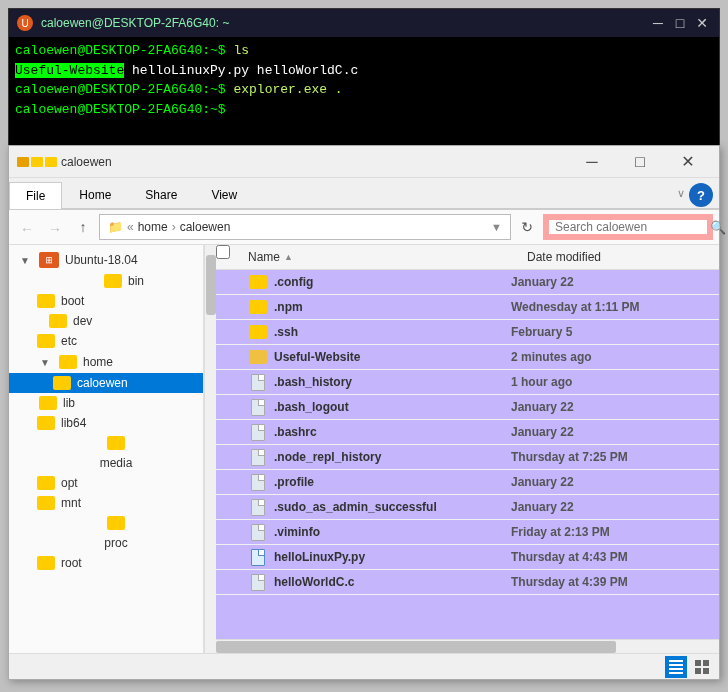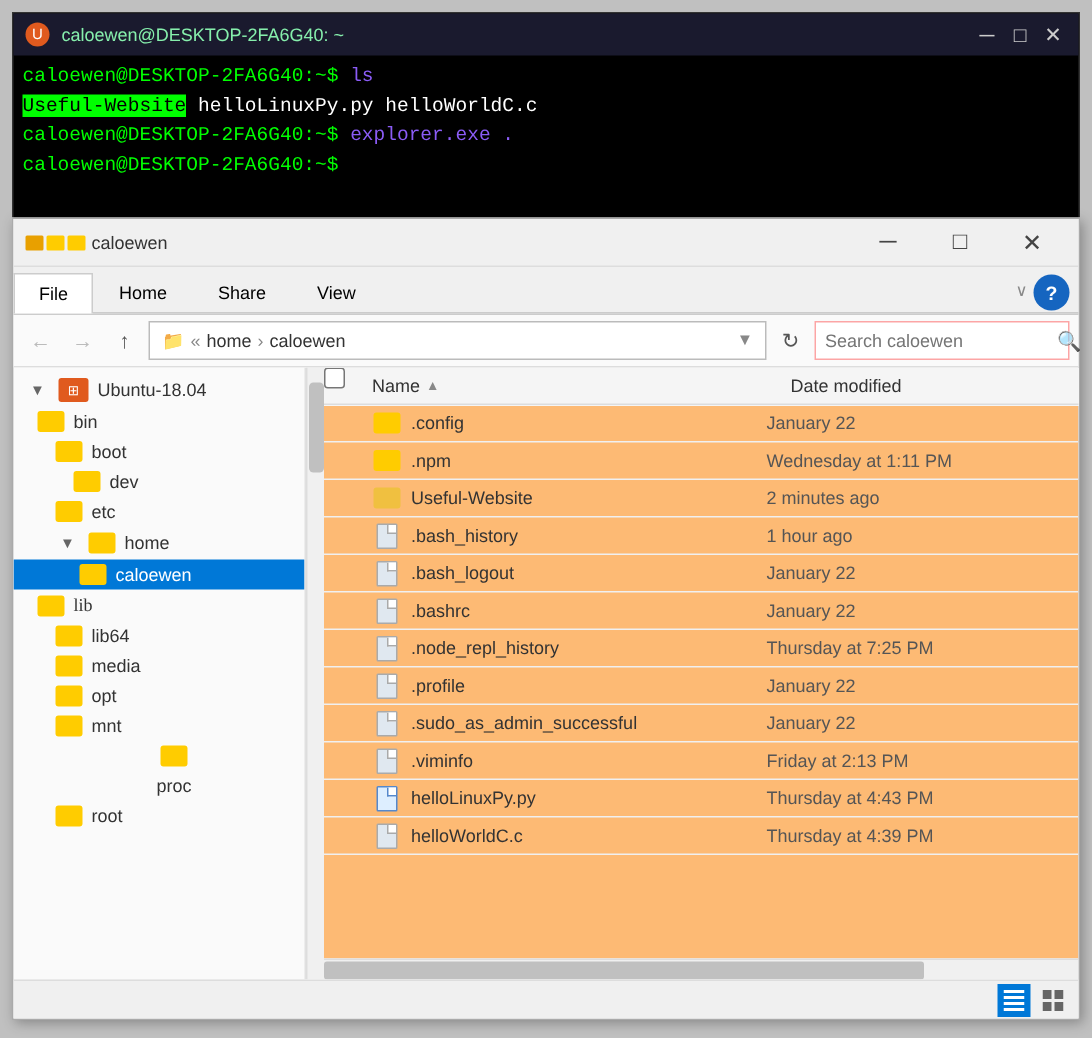--- a/index.html
+++ b/index.html
@@ -62,21 +62,21 @@
       align-items: center;
       justify-content: center;
     }
     .terminal-body {
       padding: 4px 6px;
       font-family: 'Consolas', 'Courier New', monospace;
       font-size: 13px;
       line-height: 1.5;
     }
     .prompt { color: #00ff00; }
-    .cmd { color: #8b5cf6; }
+    .cmd { color: #bef264; }
     .highlight-dir {
       background: #00ff00;
       color: #000;
     }
     .file-name { color: #fff; }
 
     
     .explorer-window {
       position: absolute;
       top: 145px;
@@ -196,21 +196,21 @@
       height: 24px;
       background: transparent;
       border: none;
       cursor: pointer;
       font-size: 14px;
       color: #555;
     }
     .search-box {
       width: 170px;
       height: 26px;
-      border: 1px solid #fca5a5;
+      border: 6px solid #fca5a5;
       display: flex;
       align-items: center;
       padding: 0 6px;
       background: #fff;
     }
     .search-input {
       border: none;
       outline: none;
       font-size: 12px;
       color: #888;
@@ -279,21 +279,22 @@
       position: absolute;
       top: 10px;
       left: 1px;
       border-radius: 3px;
     }
 
     
     .file-list {
       flex: 1;
       overflow-y: auto;
-      background: #fdba74;
+      background: #c4b5fd;
+      font-weight: bold;
     }
     .file-list-header {
       display: flex;
       background: #f5f5f5;
       border-bottom: 1px solid #ddd;
       position: sticky;
       top: 0;
       z-index: 1;
     }
     .col-header {
@@ -532,21 +533,21 @@
     <div style="display:flex;">
       <div class="sidebar">
 
         <div class="sidebar-item">
           <span class="expand-btn">▼</span>
           <div style="width:20px;height:16px;background:#e05a1e;border-radius:2px;display:flex;align-items:center;justify-content:center;">
             <span style="color:white;font-size:9px;">⊞</span>
           </div>
           <span>Ubuntu-18.04</span>
         </div>
-        <div class="sidebar-item" style="padding-left:16px;">
+        <div class="sidebar-item" style="padding-left:44px;justify-content:center;">
           <div class="folder-icon"></div>
           <span>bin</span>
         </div>
         <div class="sidebar-item" style="padding-left:28px;">
           <div class="folder-icon"></div>
           <span>boot</span>
         </div>
         <div class="sidebar-item" style="padding-left:40px;">
           <div class="folder-icon"></div>
           <span>dev</span>
@@ -557,29 +558,29 @@
         </div>
         <div class="sidebar-item" style="padding-left:28px;">
           <span class="expand-btn">▼</span>
           <div class="folder-icon"></div>
           <span>home</span>
         </div>
         <div class="sidebar-item selected" style="padding-left:44px;">
           <div style="width:18px;height:14px;background:#ffcc00;border-radius:2px;flex-shrink:0;"></div>
           <span>caloewen</span>
         </div>
-        <div class="sidebar-item" style="padding-left:16px;font-family:Liberation Serif, serif;">
+        <div class="sidebar-item" style="padding-left:30px;">
           <div class="folder-icon"></div>
           <span>lib</span>
         </div>
         <div class="sidebar-item" style="padding-left:28px;">
           <div class="folder-icon"></div>
           <span>lib64</span>
         </div>
-        <div class="sidebar-item" style="padding-left:28px;">
+        <div class="sidebar-item" style="padding-left:28px;flex-direction:column;">
           <div class="folder-icon"></div>
           <span>media</span>
         </div>
         <div class="sidebar-item" style="padding-left:28px;">
           <div class="folder-icon"></div>
           <span>opt</span>
         </div>
         <div class="sidebar-item" style="padding-left:28px;">
           <div class="folder-icon"></div>
           <span>mnt</span>
@@ -623,20 +624,28 @@
     <div class="file-name-cell">.config</div>
     <div class="file-date-cell">January 22</div>
   </div>
           <div class="file-row">
     <div class="checkbox-area"></div>
     <div class="file-icon">
               <div class="folder-file-icon"></div>
             </div>
     <div class="file-name-cell">.npm</div>
     <div class="file-date-cell">Wednesday at 1:11 PM</div>
+  </div>
+          <div class="file-row">
+    <div class="checkbox-area"></div>
+    <div class="file-icon">
+              <div class="folder-file-icon"></div>
+            </div>
+    <div class="file-name-cell">.ssh</div>
+    <div class="file-date-cell">February 5</div>
   </div>
           <div class="file-row">
     <div class="checkbox-area"></div>
     <div class="file-icon">
               <div style="width:18px;height:14px;background:#f0c040;border-radius:2px;"></div>
             </div>
     <div class="file-name-cell">Useful-Website</div>
     <div class="file-date-cell">2 minutes ago</div>
   </div>
           <div class="file-row">

